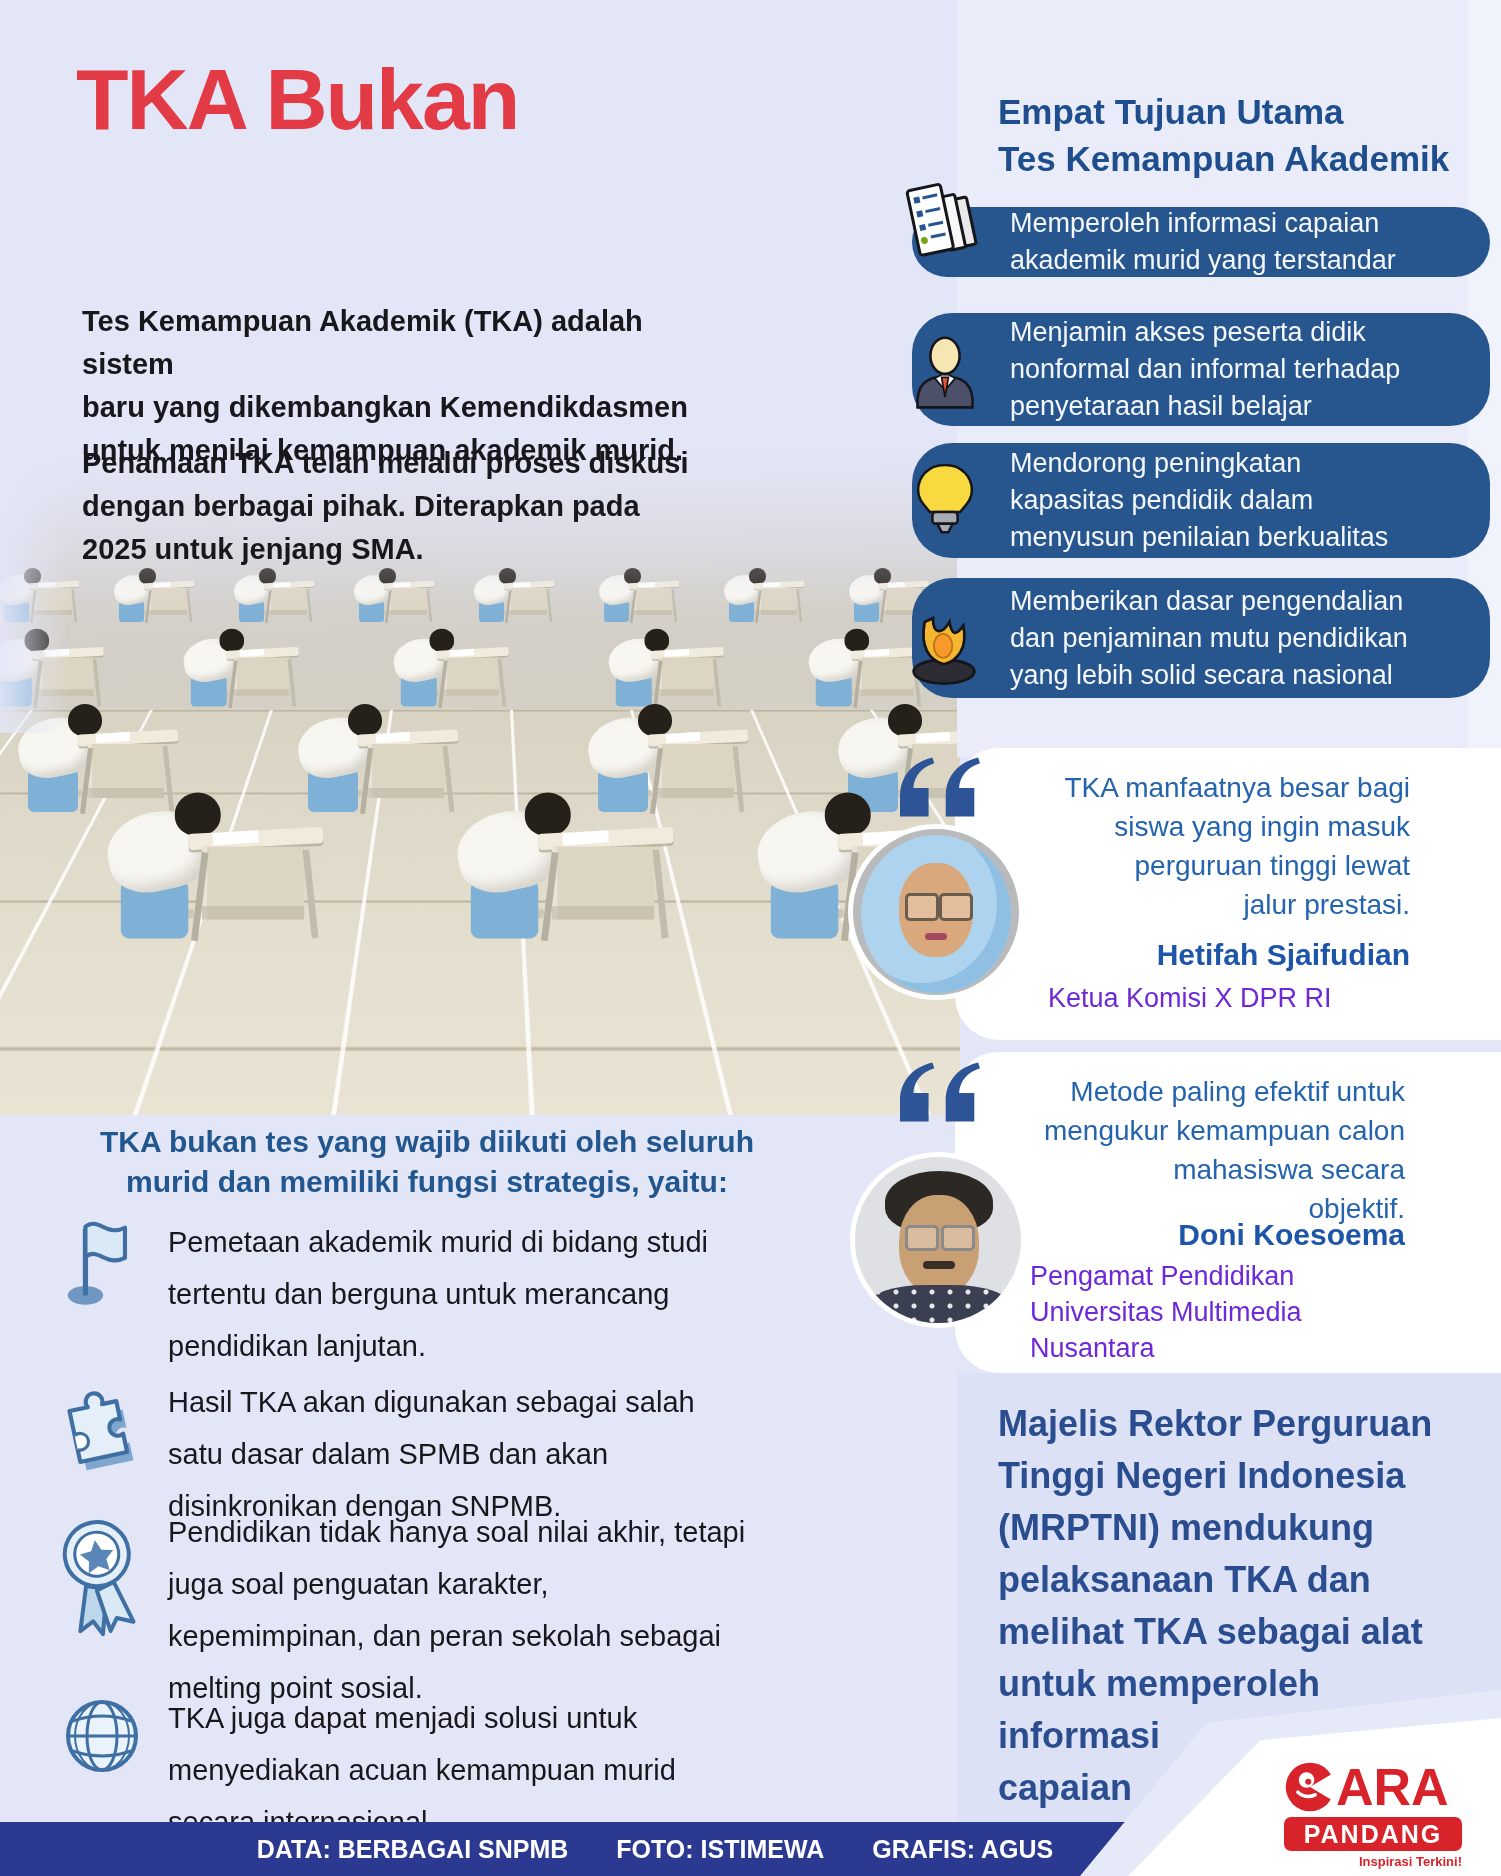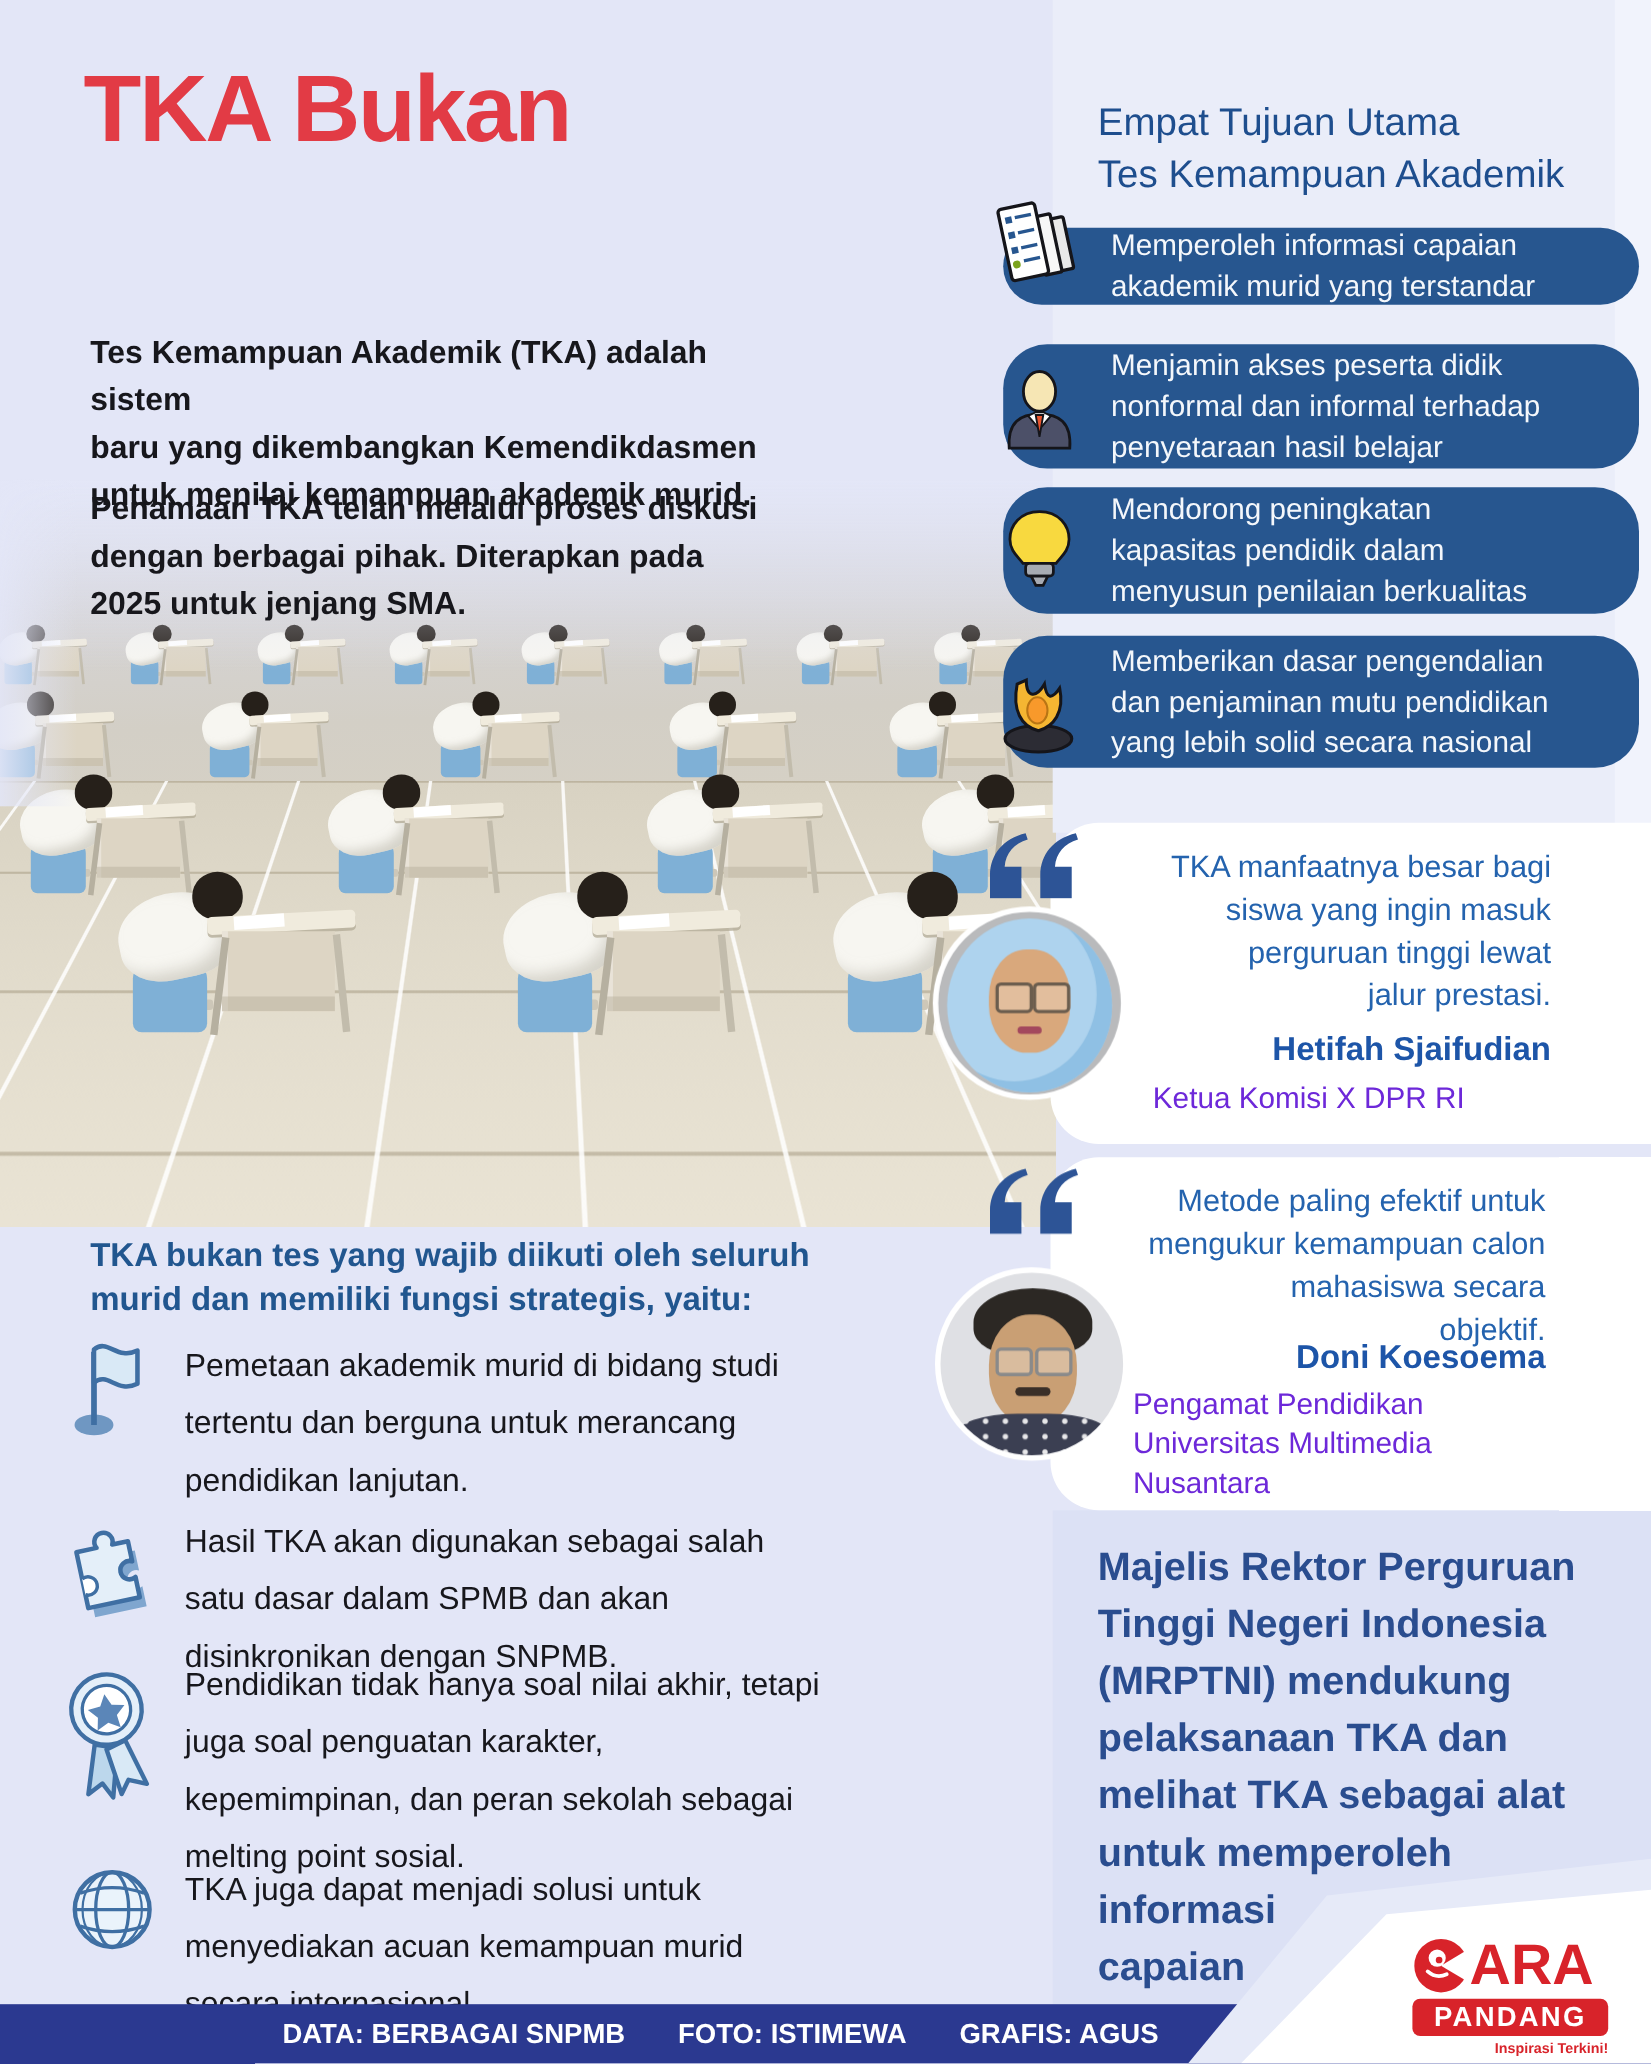--- a/index.html
+++ b/index.html
@@ -44,21 +44,21 @@
   .fg-leg2{left:146px;top:68px;width:5px;height:66px;background:#c2bcac;transform:rotate(-6deg);}
   #photo .ph-fade-top{position:absolute;left:0;right:0;top:0;height:190px;
      background:linear-gradient(#E3E6F7 8%,rgba(227,230,247,0));}
   #photo .ph-fade-left{position:absolute;left:0;top:0;width:70px;height:45%;
      background:linear-gradient(90deg,rgba(227,230,247,.9),rgba(227,230,247,0));}
 
   
   #right-panel{left:957px;top:0;width:544px;height:757px;background:#EAEDF9;z-index:2;}
   #right-edge-strip{left:1468px;top:0;width:33px;height:757px;background:#F1F3FC;z-index:2;}
   #objectives-heading{left:998px;top:88px;width:470px;font-size:35px;line-height:47px;
-      font-weight:400;color:#1E4E8E;z-index:3;}
+      font-weight:700;color:#1E4E8E;z-index:3;}
   .pill{left:912px;width:578px;background:#27568F;border-radius:40px;color:#F4F7FB;
         display:flex;align-items:center;padding-left:98px;box-sizing:border-box;
         font-size:27px;line-height:37px;z-index:3;}
   #pill-1{top:207px;height:70px;}
   #pill-2{top:313px;height:113px;}
   #pill-3{top:443px;height:115px;}
   #pill-4{top:578px;height:120px;}
   .pill-icon{z-index:4;}
   #pill-icon-1{left:894px;top:172px;width:100px;height:100px;}
   #pill-icon-2{left:902px;top:330px;width:86px;height:86px;}
@@ -102,21 +102,21 @@
   .av2-shirt{left:14px;top:128px;width:140px;height:48px;border-radius:40% 40% 0 0;background:#3b3f52;
      background-image:radial-gradient(circle 4px,#e8e8ea 0 2px,rgba(0,0,0,0) 3px);background-size:18px 14px;}
 
   
   #support-panel{left:957px;top:1373px;width:544px;height:449px;background:#DCE1F5;z-index:2;}
   #support-note{left:998px;top:1398px;width:492px;font-size:36px;line-height:52px;
       font-weight:700;color:#2A4D8F;z-index:3;}
 
   
   #functions-heading{left:82px;top:1122px;width:690px;font-size:30px;line-height:40px;
-      font-weight:700;color:#21568F;z-index:4;}
+      font-weight:700;color:#21568F;z-index:4;text-align:center;}
   .fn-text{font-size:29px;line-height:52px;color:#17171C;z-index:4;}
   #fn-text-1{left:168px;top:1216px;width:600px;}
   #fn-text-2{left:168px;top:1376px;width:600px;}
   #fn-text-3{left:168px;top:1506px;width:630px;}
   #fn-text-4{left:168px;top:1692px;width:600px;}
   .fn-icon{z-index:4;}
   #fn-icon-1{left:48px;top:1208px;width:104px;height:104px;}
   #fn-icon-2{left:46px;top:1368px;width:104px;height:104px;}
   #fn-icon-3{left:44px;top:1500px;width:110px;height:148px;}
   #fn-icon-4{left:52px;top:1686px;width:100px;height:100px;}

